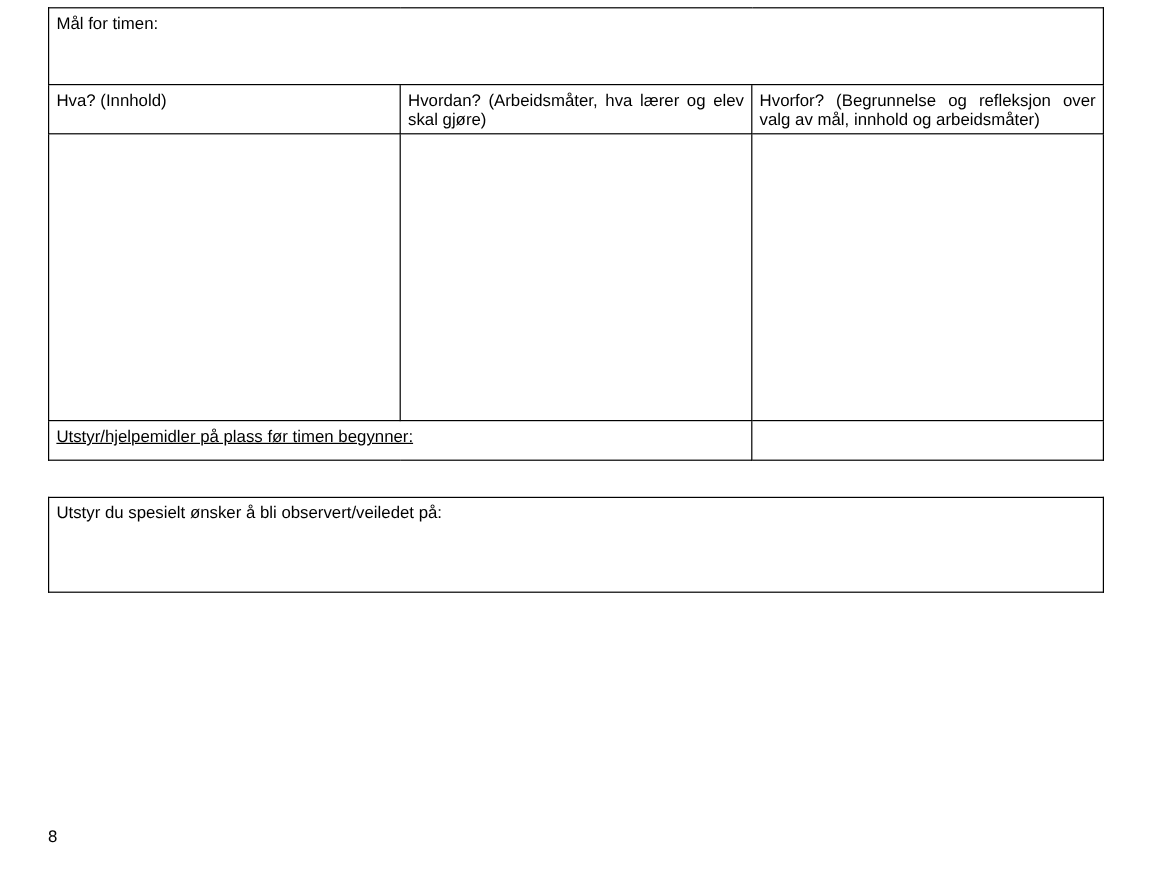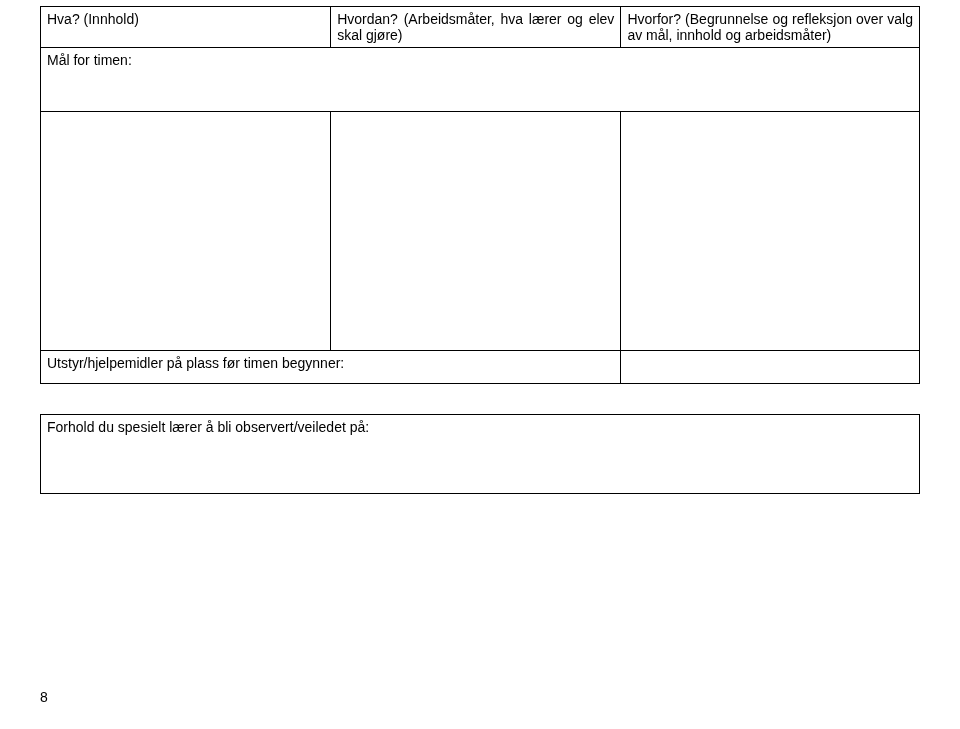--- a/index.html
+++ b/index.html
@@ -25,20 +25,21 @@
     border: 1px solid #000;
     vertical-align: top;
     padding: 4px 6px;
     font-size: 14px;
   }
   .big-cell {
     height: 230px;
   }
   .mid-row td {
     height: 24px;
+    text-decoration: underline;
   }
   .tall-row td {
     height: 70px;
   }
   .sep {
     height: 30px;
   }
   .footer {
     position: absolute;
     left: 40px;
@@ -47,33 +48,33 @@
   }
 </style>
 </head>
 <body>
 
 <div class="page">
 
   <table style="margin-top:6px;">
     <tbody>
         <tr>
+      <td colspan="3" style="height:55px;">
+        <span>Mål for timen:</span>
+      </td>
+    </tr>
+    <tr>
       <td style="width:33%;">
         <span>Hva? (Innhold)</span>
       </td>
       <td style="width:33%; text-align:justify;">
         <span>Hvordan? (Arbeidsmåter, hva lærer og elev skal gjøre)</span>
       </td>
       <td style="width:34%; text-align:justify;">
         <span>Hvorfor? (Begrunnelse og refleksjon over valg av mål, innhold og arbeidsmåter)</span>
-      </td>
-    </tr>
-    <tr>
-      <td colspan="3" style="height:55px;">
-        <span>Mål for timen:</span>
       </td>
     </tr>
     <tr>
       <td class="big-cell"></td>
       <td class="big-cell"></td>
       <td class="big-cell"></td>
     </tr>
     <tr class="mid-row">
       <td colspan="2">
         <span>Utstyr/hjelpemidler på plass før timen begynner:</span>
@@ -82,21 +83,21 @@
     </tr>
   </tbody>
     </table>
 
   <div class="sep"></div>
 
   <table>
     <tbody>
         <tr class="tall-row">
       <td>
-        <span>Forhold  du spesielt lærer å bli observert/veiledet på:</span>
+        <span>Utstyr  du spesielt ønsker å bli observert/veiledet på:</span>
       </td>
     </tr>
   </tbody>
     </table>
 
   <div class="sep"></div>
 
 
 </div>
 

